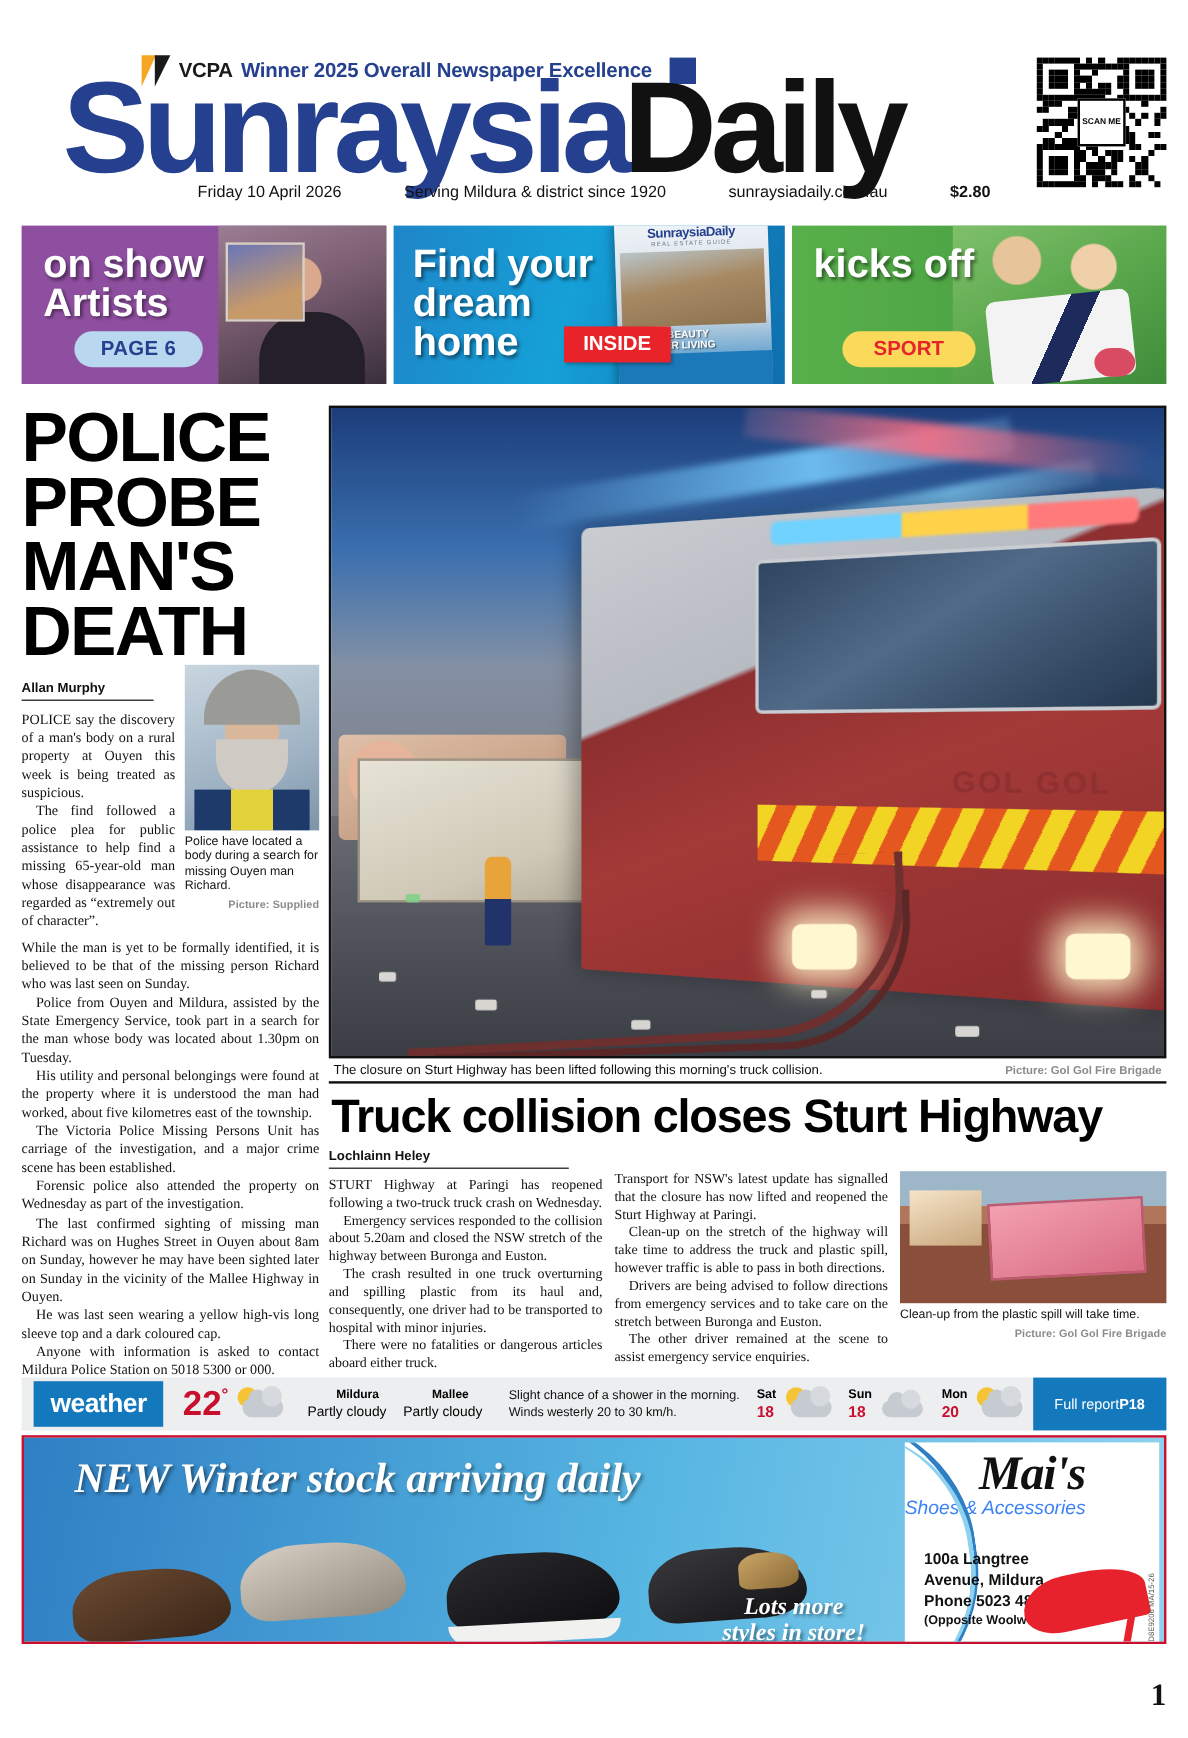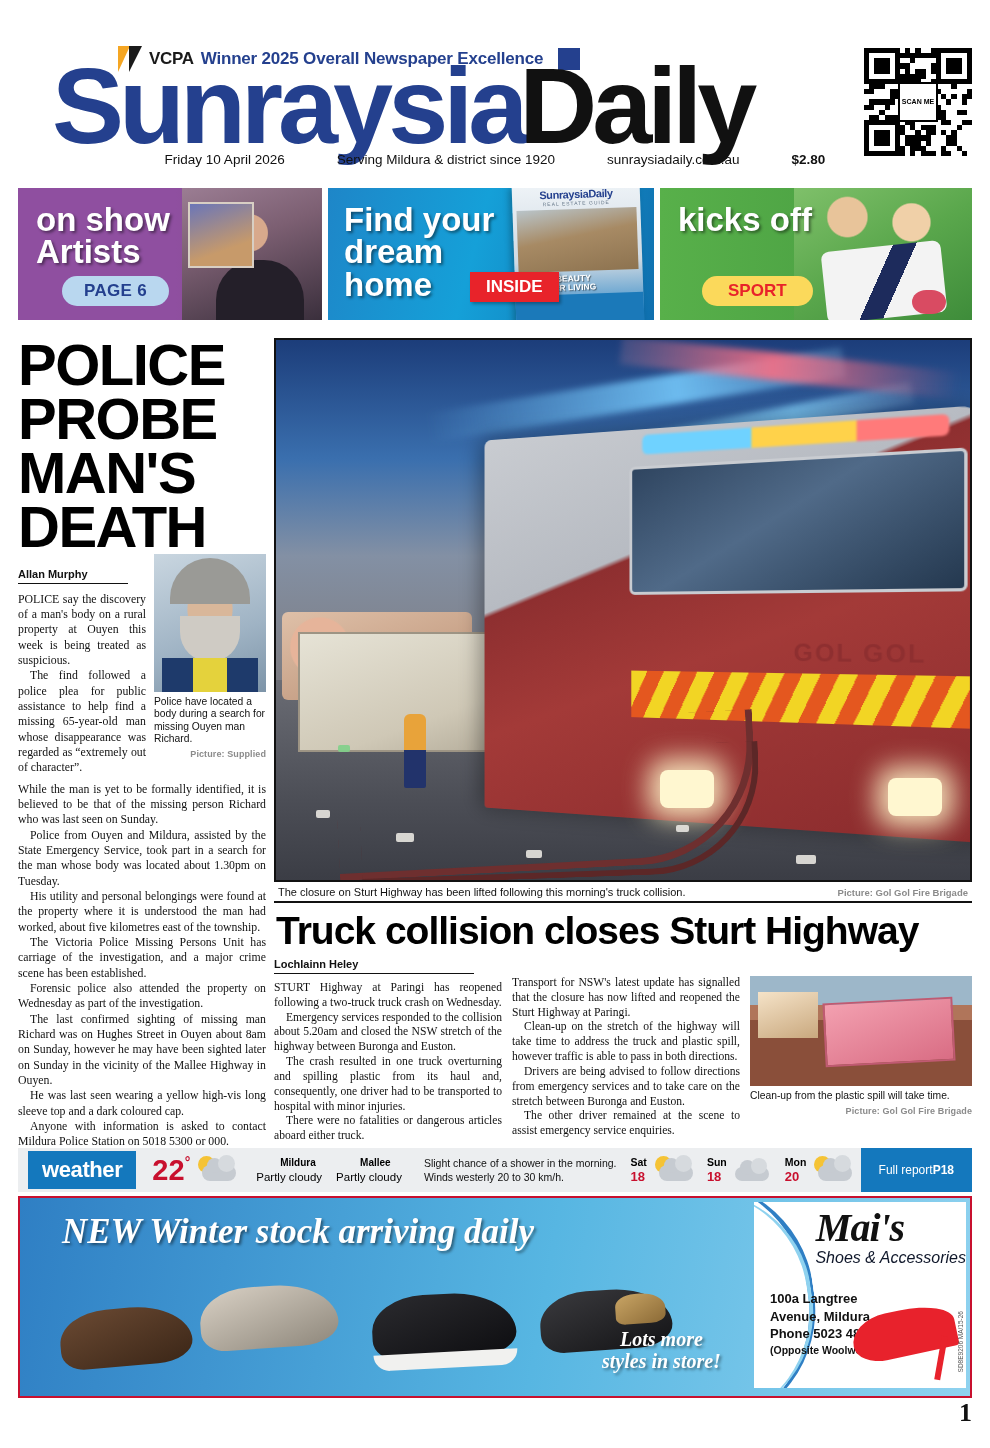--- a/index.html
+++ b/index.html
@@ -353,21 +353,21 @@
   .w-day .lbl { font-size:10.5px; font-weight:bold; line-height:1.25; }
   .w-day .val { font-size:13px; font-weight:bold; color:#c8102e; }
   .w-full {
     margin-left:auto; background:#1478bd; color:#fff; font-size:12px;
     padding:13px 18px; height:100%; display:flex; align-items:center; font-weight:500;
   }
   .w-full b{ font-weight:bold; }
 
   
   .ad {
-    position:absolute; left:18px; right:18px; top:1196px; height:202px;
+    position:absolute; left:18px; right:18px; top:1196px; height:174px;
     border:2px solid #c8102e; background:linear-gradient(100deg,#2f7fc4 0%,#57b6e2 55%,#8fd2ef 100%);
     overflow:hidden;
   }
   .ad-head {
     position:absolute; left:42px; top:14px;
     font-family:"Liberation Serif", serif; font-style:italic; font-weight:bold;
     font-size:35px; color:#fff; text-shadow:2px 2px 3px rgba(0,0,0,.45);
   }
   .ad-sub {
     position:absolute; left:582px; top:130px; text-align:center;
@@ -399,22 +399,22 @@
   .ad-card .swoosh2{
     position:absolute; left:-52px; top:-18px; width:110px;height:230px;
     border-right:4px solid #8fd2ef; border-radius:0 180px 180px 0;
     transform:rotate(-8deg);
   }
   .ad-brand {
     text-align:center; font-family:"Liberation Serif", serif; font-style:italic;
     font-weight:bold; font-size:40px; color:#111; margin-top:2px; letter-spacing:-1px;
   }
   .ad-brand2 {
-    text-align:right; font-family:"Liberation Sans", sans-serif; font-style:italic;
-    font-size:16px; color:#0f172a; margin-top:-2px;
+    text-align:left; font-family:"Liberation Sans", sans-serif; font-style:italic;
+    font-size:16px; color:#3b82f6; margin-top:-2px;
   }
   .ad-addr {
     position:absolute; left:16px; top:88px; font-size:13px; line-height:1.35;
     font-weight:bold; color:#111;
   }
   .ad-addr .small{ font-size:10.5px; font-weight:bold; }
   .heel {
     position:absolute; right:6px; bottom:8px; width:108px; height:108px;
   }
   .heel .body{

